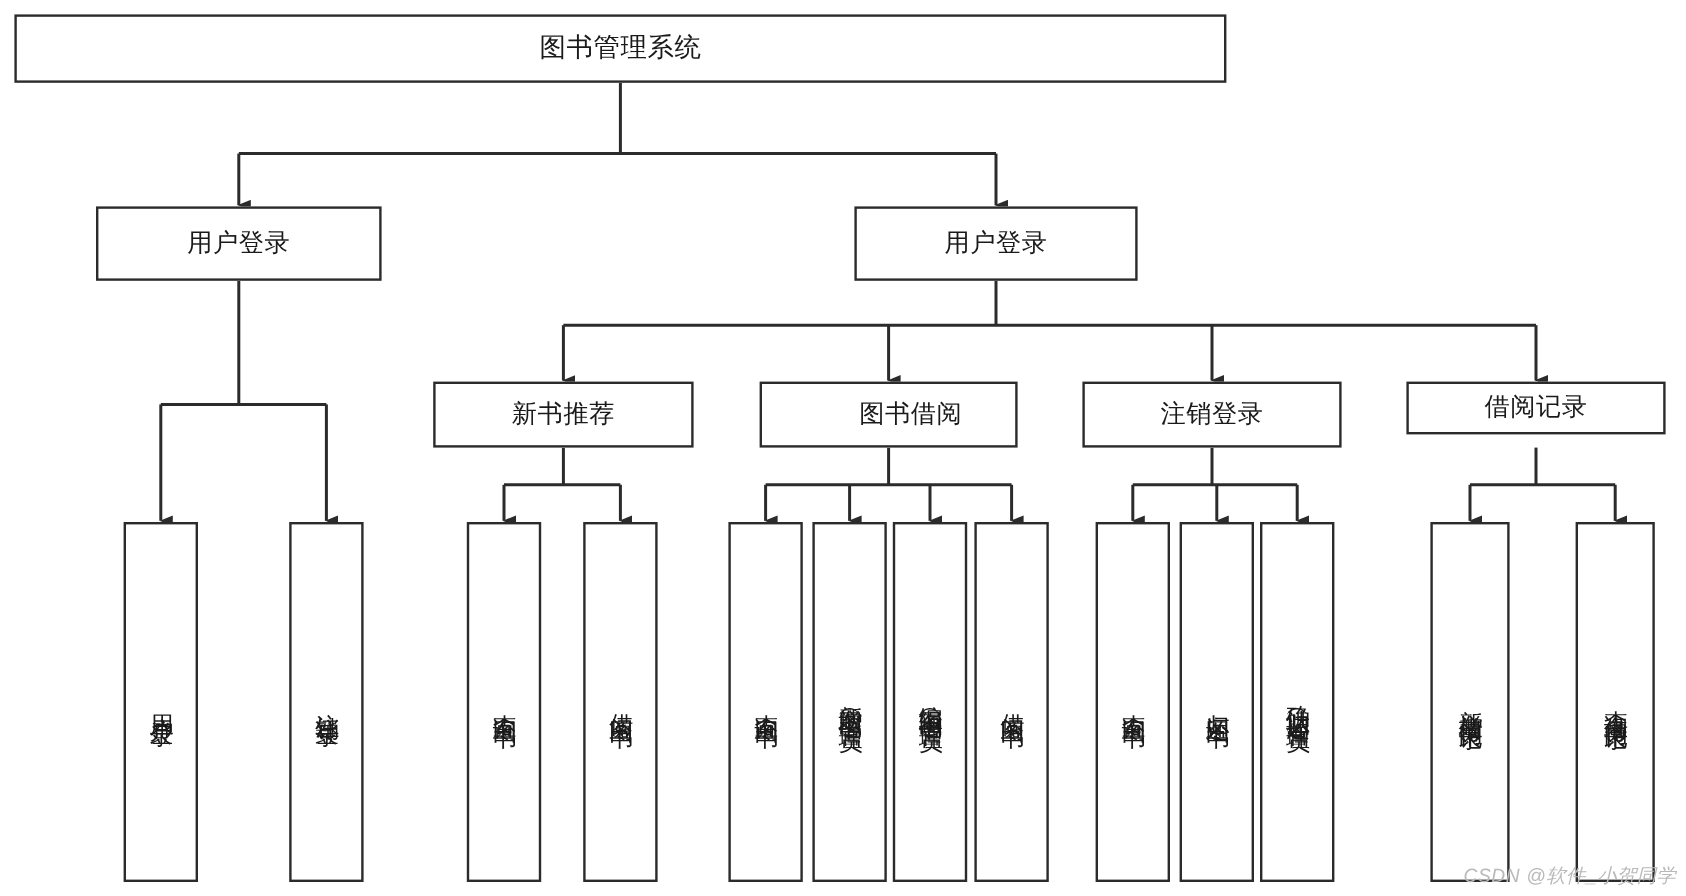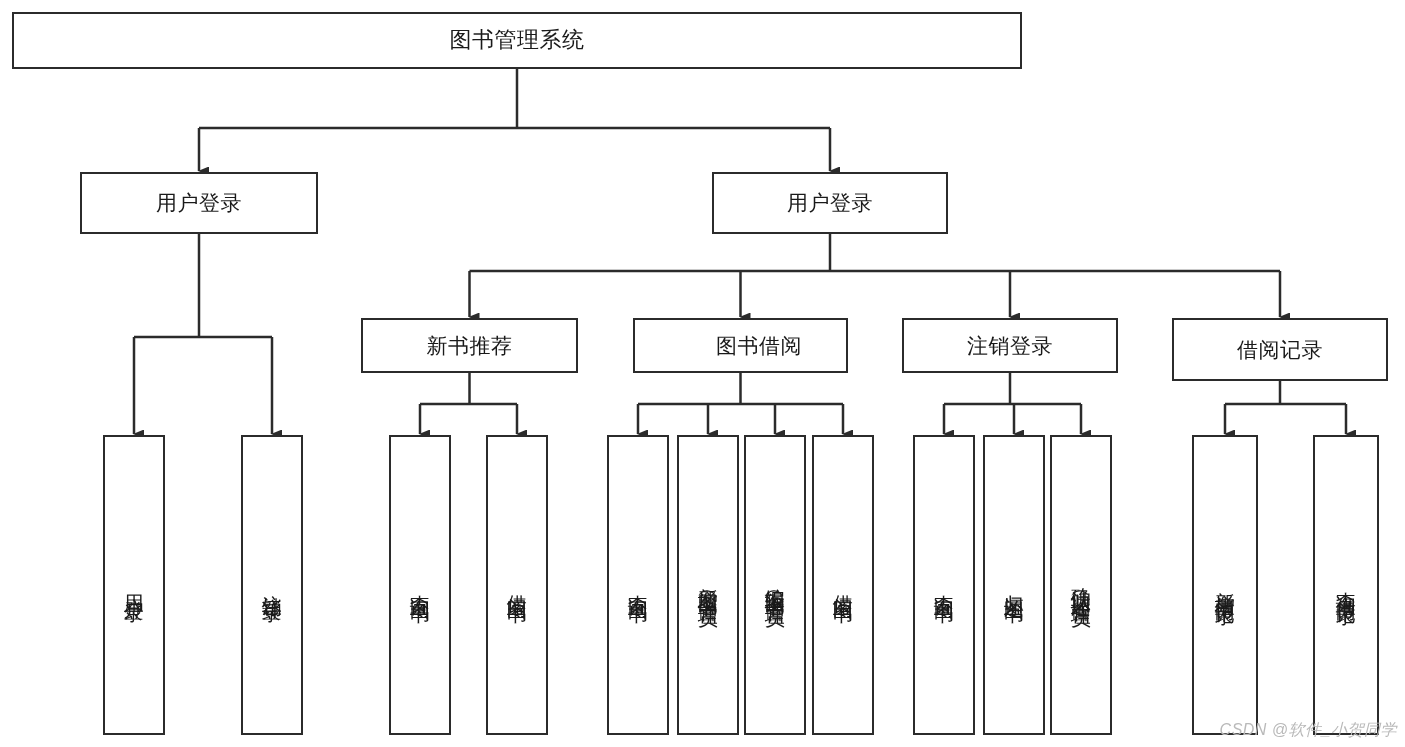--- a/index.html
+++ b/index.html
@@ -124,21 +124,21 @@
       </div>
       <div class="node-box" style="left: 361px; top: 318px; width: 217px; height: 55px;">
         <span class="node-label">新书推荐</span>
       </div>
       <div class="node-box" style="left: 633px; top: 318px; width: 215px; height: 55px; padding-left: 37px;">
         <span class="node-label">图书借阅</span>
       </div>
       <div class="node-box" style="left: 902px; top: 318px; width: 216px; height: 55px;">
         <span class="node-label">注销登录</span>
       </div>
-      <div class="node-box" style="left: 1172px; top: 318px; width: 216px; height: 63px;">
+      <div class="node-box" style="left: 1172px; top: 318px; width: 216px; height: 44px;">
         <span class="node-label">借阅记录</span>
       </div>
       <div class="node-box vertical" style="left: 103px; top: 435px; width: 62px; height: 300px;">
         <span class="node-label">用户登录</span>
       </div>
       <div class="node-box vertical" style="left: 241px; top: 435px; width: 62px; height: 300px;">
         <span class="node-label">注销登录</span>
       </div>
       <div class="node-box vertical" style="left: 389px; top: 435px; width: 62px; height: 300px;">
         <span class="node-label">查询图书</span>

